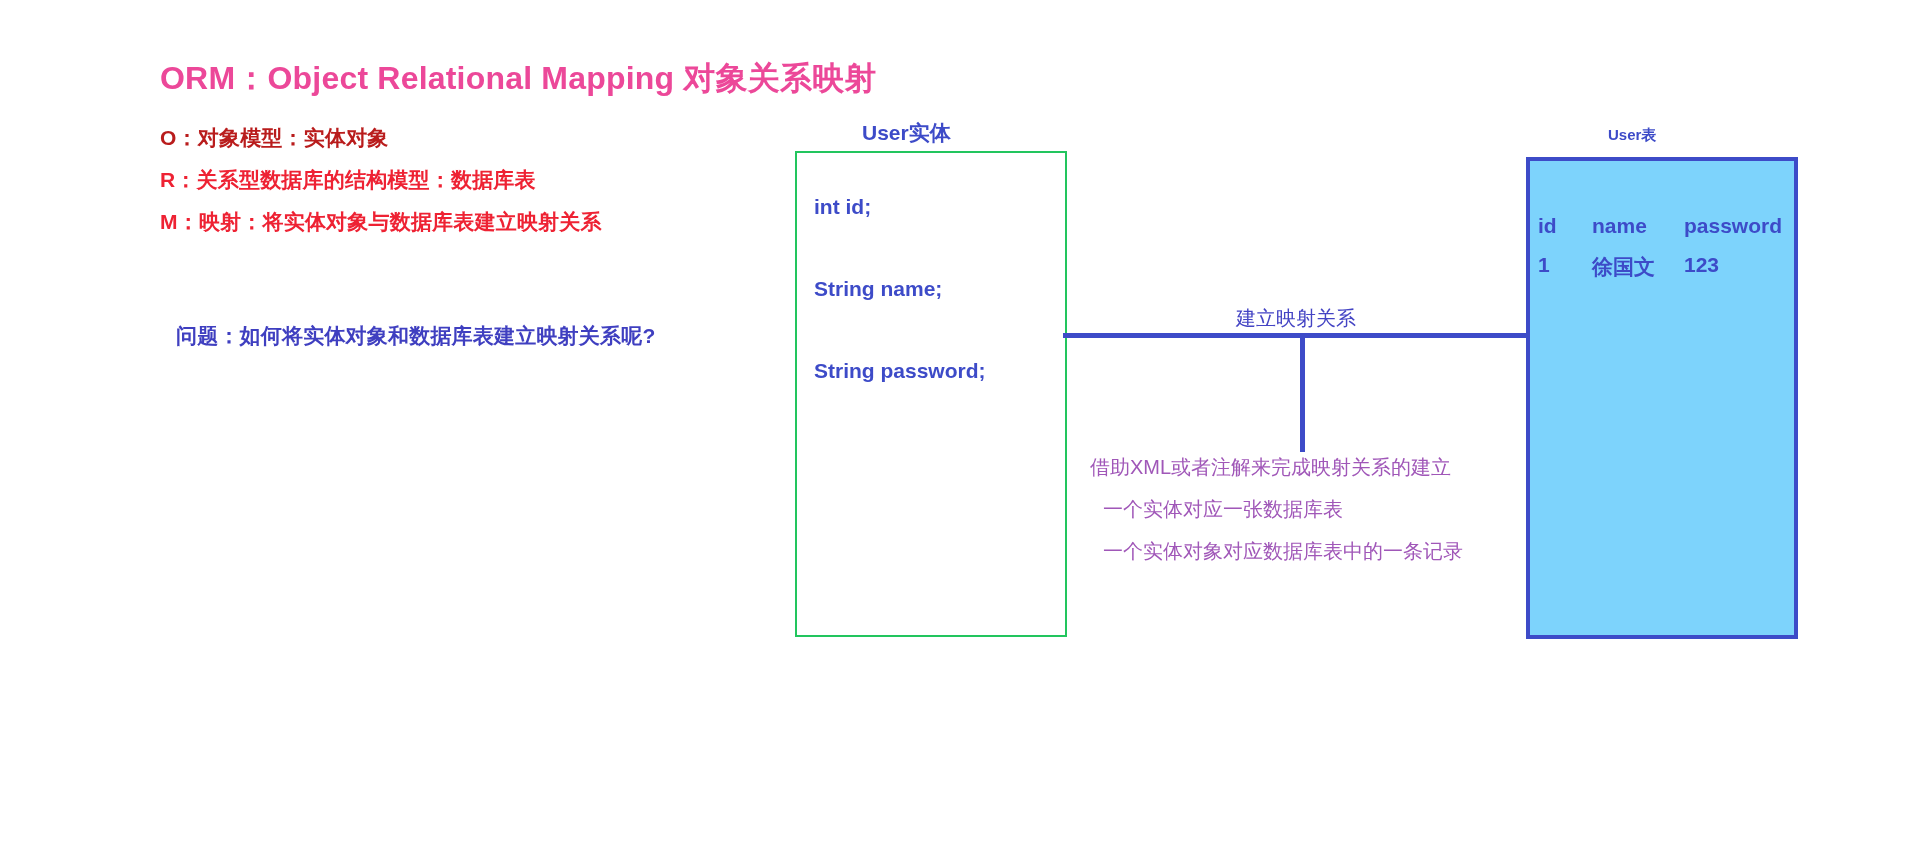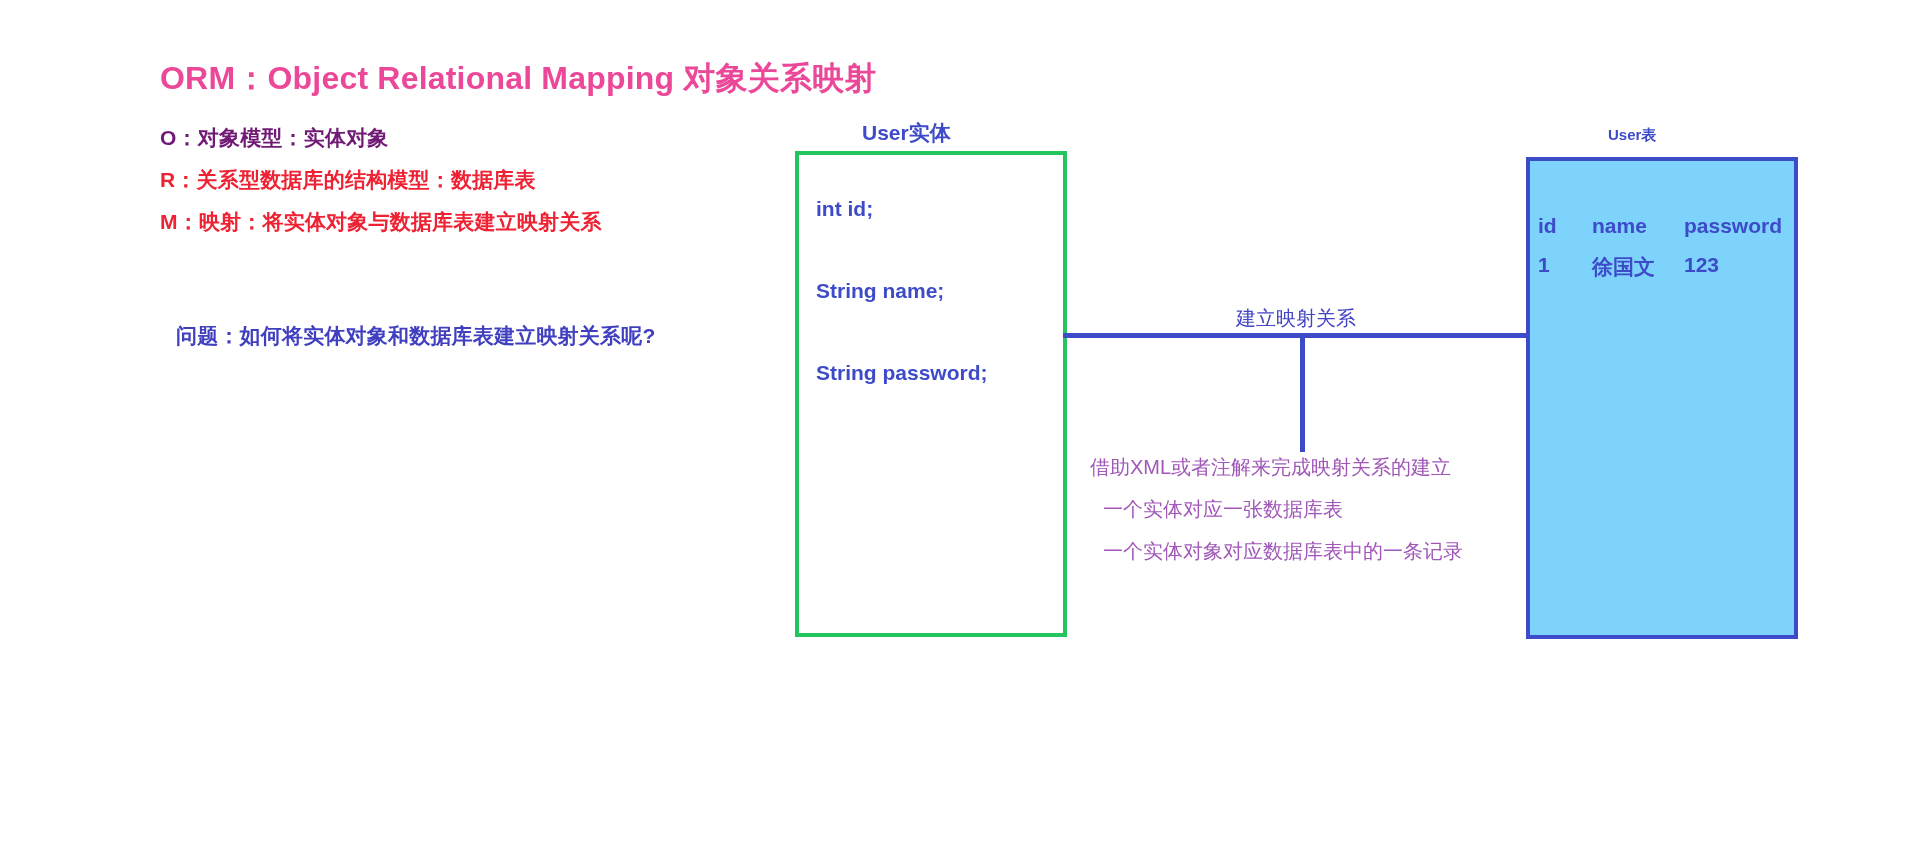--- a/index.html
+++ b/index.html
@@ -34,21 +34,21 @@
     left: 160px;
     top: 57px;
     font-size: 32px;
     color: #ec4899;
   }
 
   #line-o {
     left: 160px;
     top: 124px;
     font-size: 21px;
-    color: #701a75;
+    color: #b91c1c;
   }
   #line-r {
     left: 160px;
     top: 166px;
     font-size: 21px;
     color: #ee2233;
   }
   #line-m {
     left: 160px;
     top: 208px;
@@ -71,21 +71,21 @@
     font-weight: bold;
     color: #3d4bc8;
     white-space: nowrap;
   }
   #entity-box {
     position: absolute;
     left: 795px;
     top: 151px;
     width: 272px;
     height: 486px;
-    border: 4px solid #22c55e;
+    border: 2px solid #22c55e;
     box-sizing: border-box;
     background: #ffffff;
   }
   .entity-field {
     position: absolute;
     left: 17px;
     font-size: 21px;
     font-weight: bold;
     color: #3d4bc8;
     white-space: nowrap;

